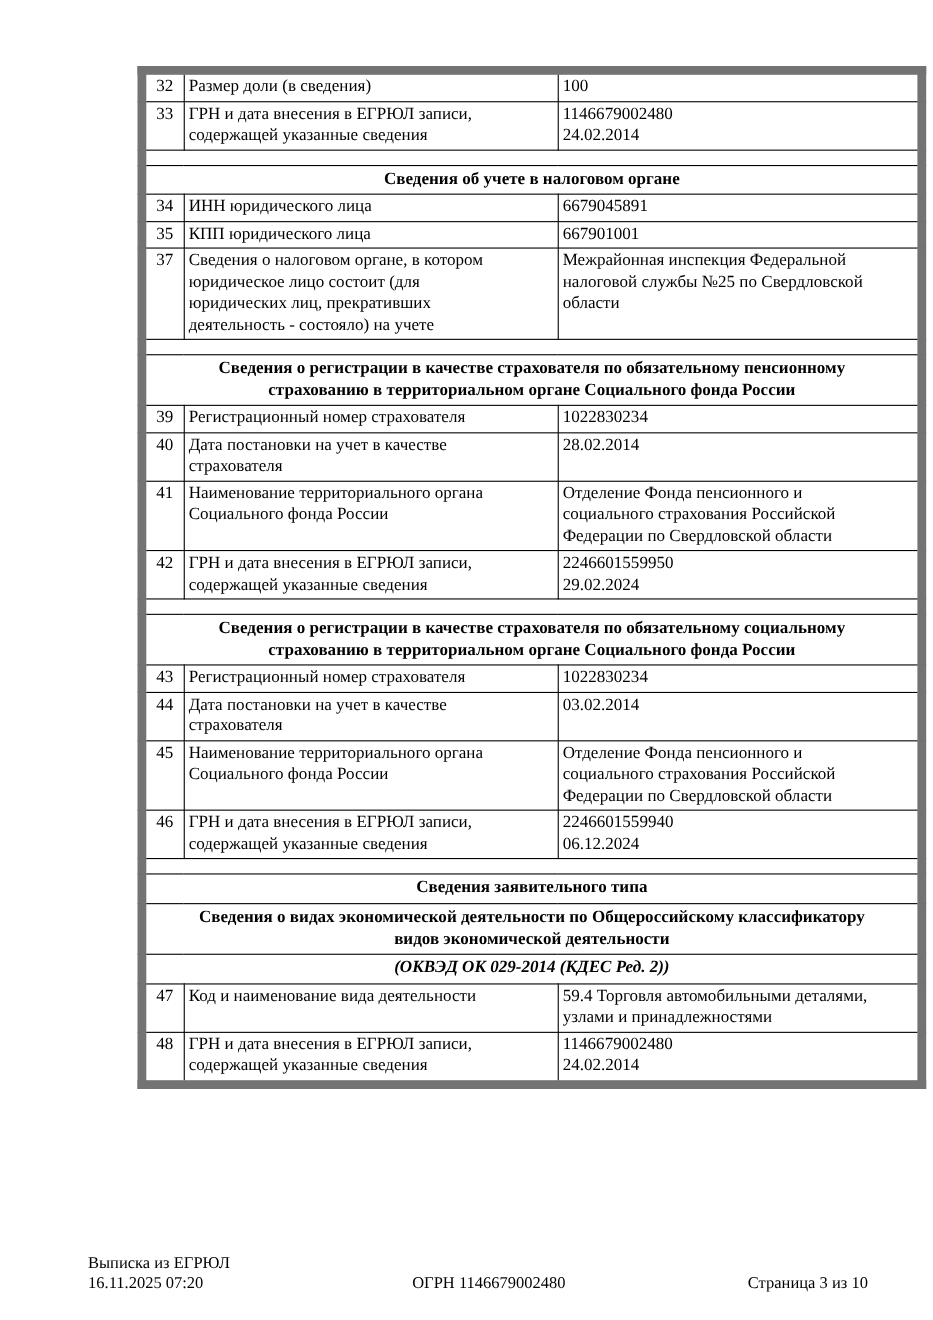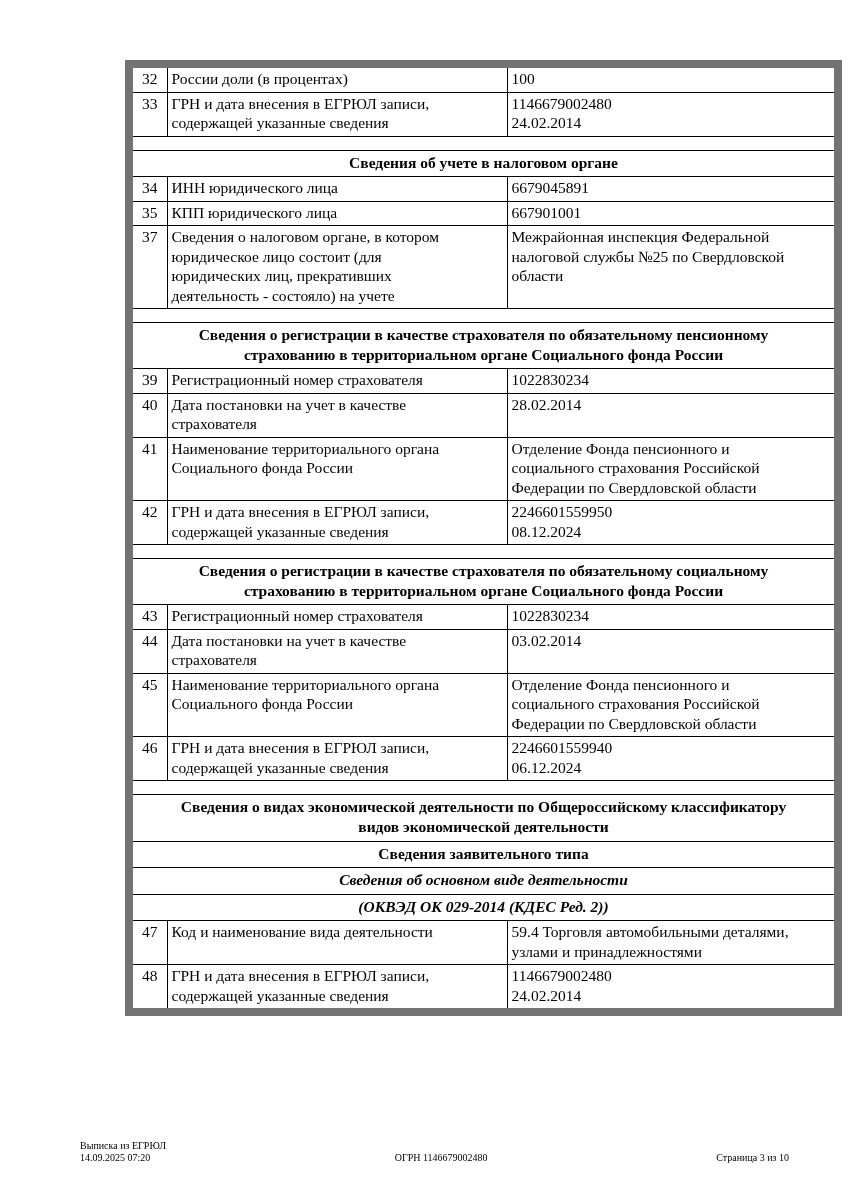--- a/index.html
+++ b/index.html
@@ -47,41 +47,41 @@
     height: 13px;
     padding: 0;
   }
   .footer {
     position: absolute;
     left: 80px; top: 1140px;
     width: 709px;
     display: flex;
     justify-content: space-between;
     align-items: flex-end;
-    font-size: 10px;
+    font-size: 15px;
     line-height: 1.2;
   }
   .footer .f-left div { white-space: nowrap; }
   .footer .f-center, .footer .f-right { white-space: nowrap; padding-left: 20px; }
 </style>
 </head>
 <body>
 
 <div>
 
   <table class="doc-table">
     <colgroup>
       <col style="width:38px">
       <col style="width:340px">
       <col style="width:331px">
     </colgroup>
     <tbody>
         <tr>
           <td class="num">32</td>
-          <td class="label">России доли (в процентах)</td>
+          <td class="label">Размер доли (в сведения)</td>
           <td class="value">100</td>
         </tr>
         <tr>
           <td class="num">33</td>
           <td class="label">ГРН и дата внесения в ЕГРЮЛ записи,
 содержащей указанные сведения</td>
           <td class="value">1146679002480
 24.02.2014</td>
         </tr>
         <tr>
@@ -134,21 +134,21 @@
 Социального фонда России</td>
           <td class="value">Отделение Фонда пенсионного и
 социального страхования Российской
 Федерации по Свердловской области</td>
         </tr>
         <tr>
           <td class="num">42</td>
           <td class="label">ГРН и дата внесения в ЕГРЮЛ записи,
 содержащей указанные сведения</td>
           <td class="value">2246601559950
-08.12.2024</td>
+29.02.2024</td>
         </tr>
         <tr>
           <td colspan="3" class="spacer"></td>
         </tr>
         <tr>
           <td colspan="3" class="section-header b">Сведения о регистрации в качестве страхователя по обязательному социальному
 страхованию в территориальном органе Социального фонда России</td>
         </tr>
         <tr>
           <td class="num">43</td>
@@ -173,28 +173,25 @@
           <td class="num">46</td>
           <td class="label">ГРН и дата внесения в ЕГРЮЛ записи,
 содержащей указанные сведения</td>
           <td class="value">2246601559940
 06.12.2024</td>
         </tr>
         <tr>
           <td colspan="3" class="spacer"></td>
         </tr>
         <tr>
+          <td colspan="3" class="section-header b">Сведения заявительного типа</td>
+        </tr>
+        <tr>
           <td colspan="3" class="section-header b">Сведения о видах экономической деятельности по Общероссийскому классификатору
 видов экономической деятельности</td>
-        </tr>
-        <tr>
-          <td colspan="3" class="section-header b">Сведения заявительного типа</td>
-        </tr>
-        <tr>
-          <td colspan="3" class="section-header b i">Сведения об основном виде деятельности</td>
         </tr>
         <tr>
           <td colspan="3" class="section-header i">(ОКВЭД ОК 029-2014 (КДЕС Ред. 2))</td>
         </tr>
         <tr>
           <td class="num">47</td>
           <td class="label">Код и наименование вида деятельности</td>
           <td class="value">59.4 Торговля автомобильными деталями,
 узлами и принадлежностями</td>
         </tr>
@@ -204,19 +201,19 @@
 содержащей указанные сведения</td>
           <td class="value">1146679002480
 24.02.2014</td>
         </tr>
       </tbody>
   </table>
 
   <div class="footer">
     <div class="f-left">
       <div>Выписка из ЕГРЮЛ</div>
-      <div>14.09.2025 07:20</div>
+      <div>16.11.2025 07:20</div>
     </div>
     <div class="f-center">ОГРН 1146679002480</div>
     <div class="f-right">Страница 3 из 10</div>
   </div>
 
 </div>
 
 </body></html>

